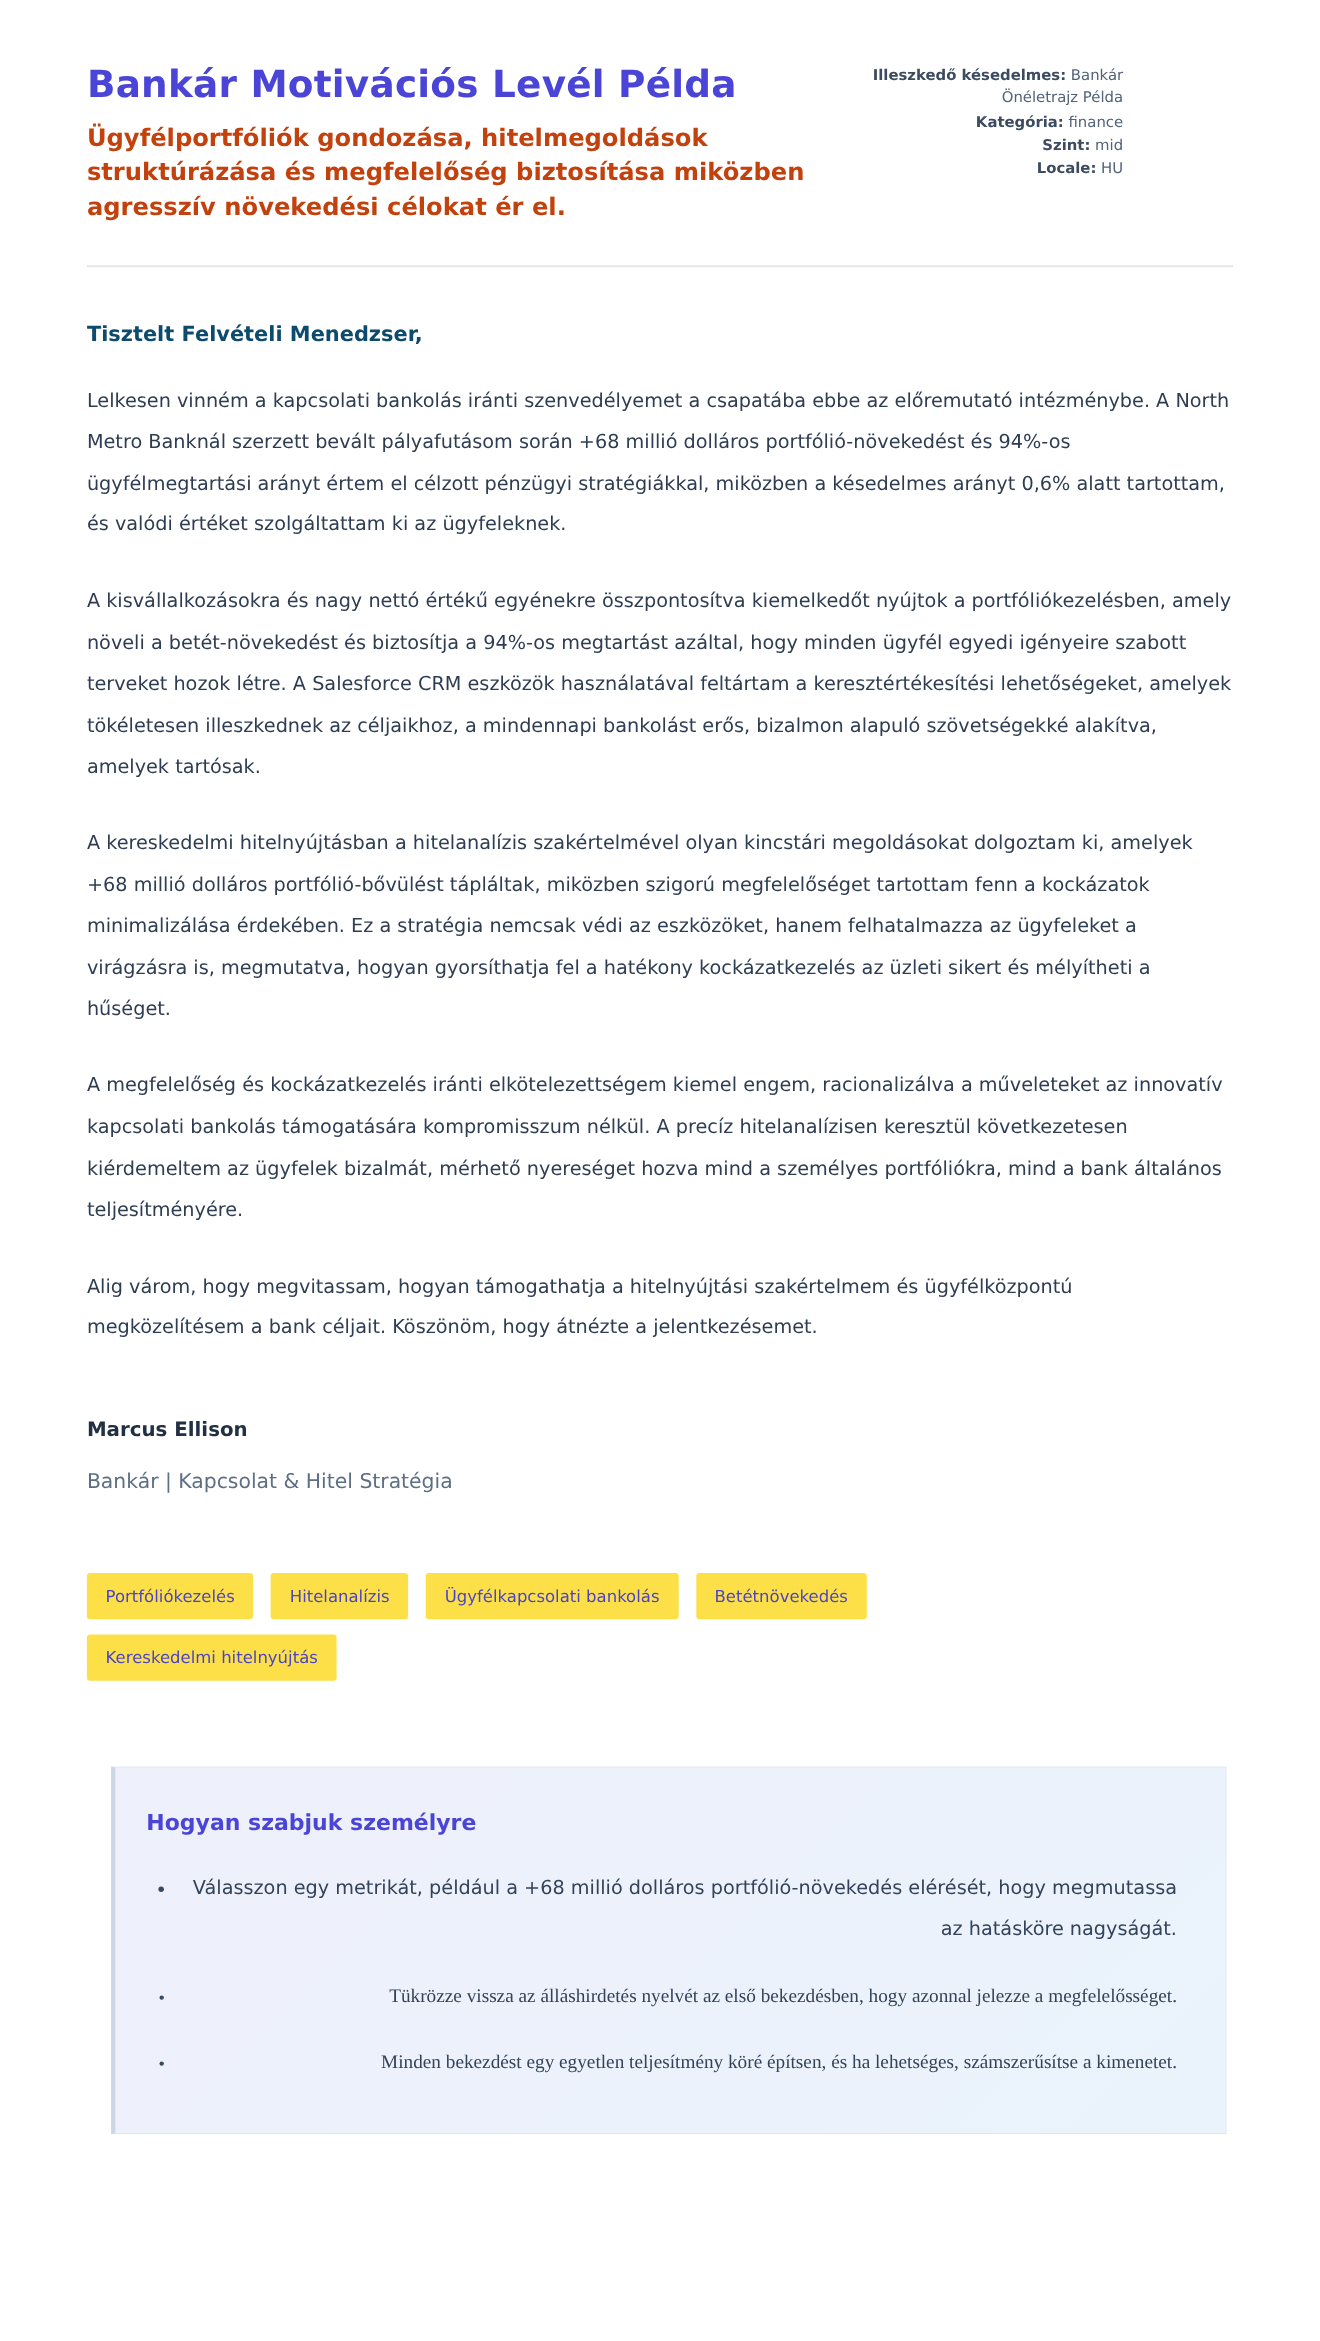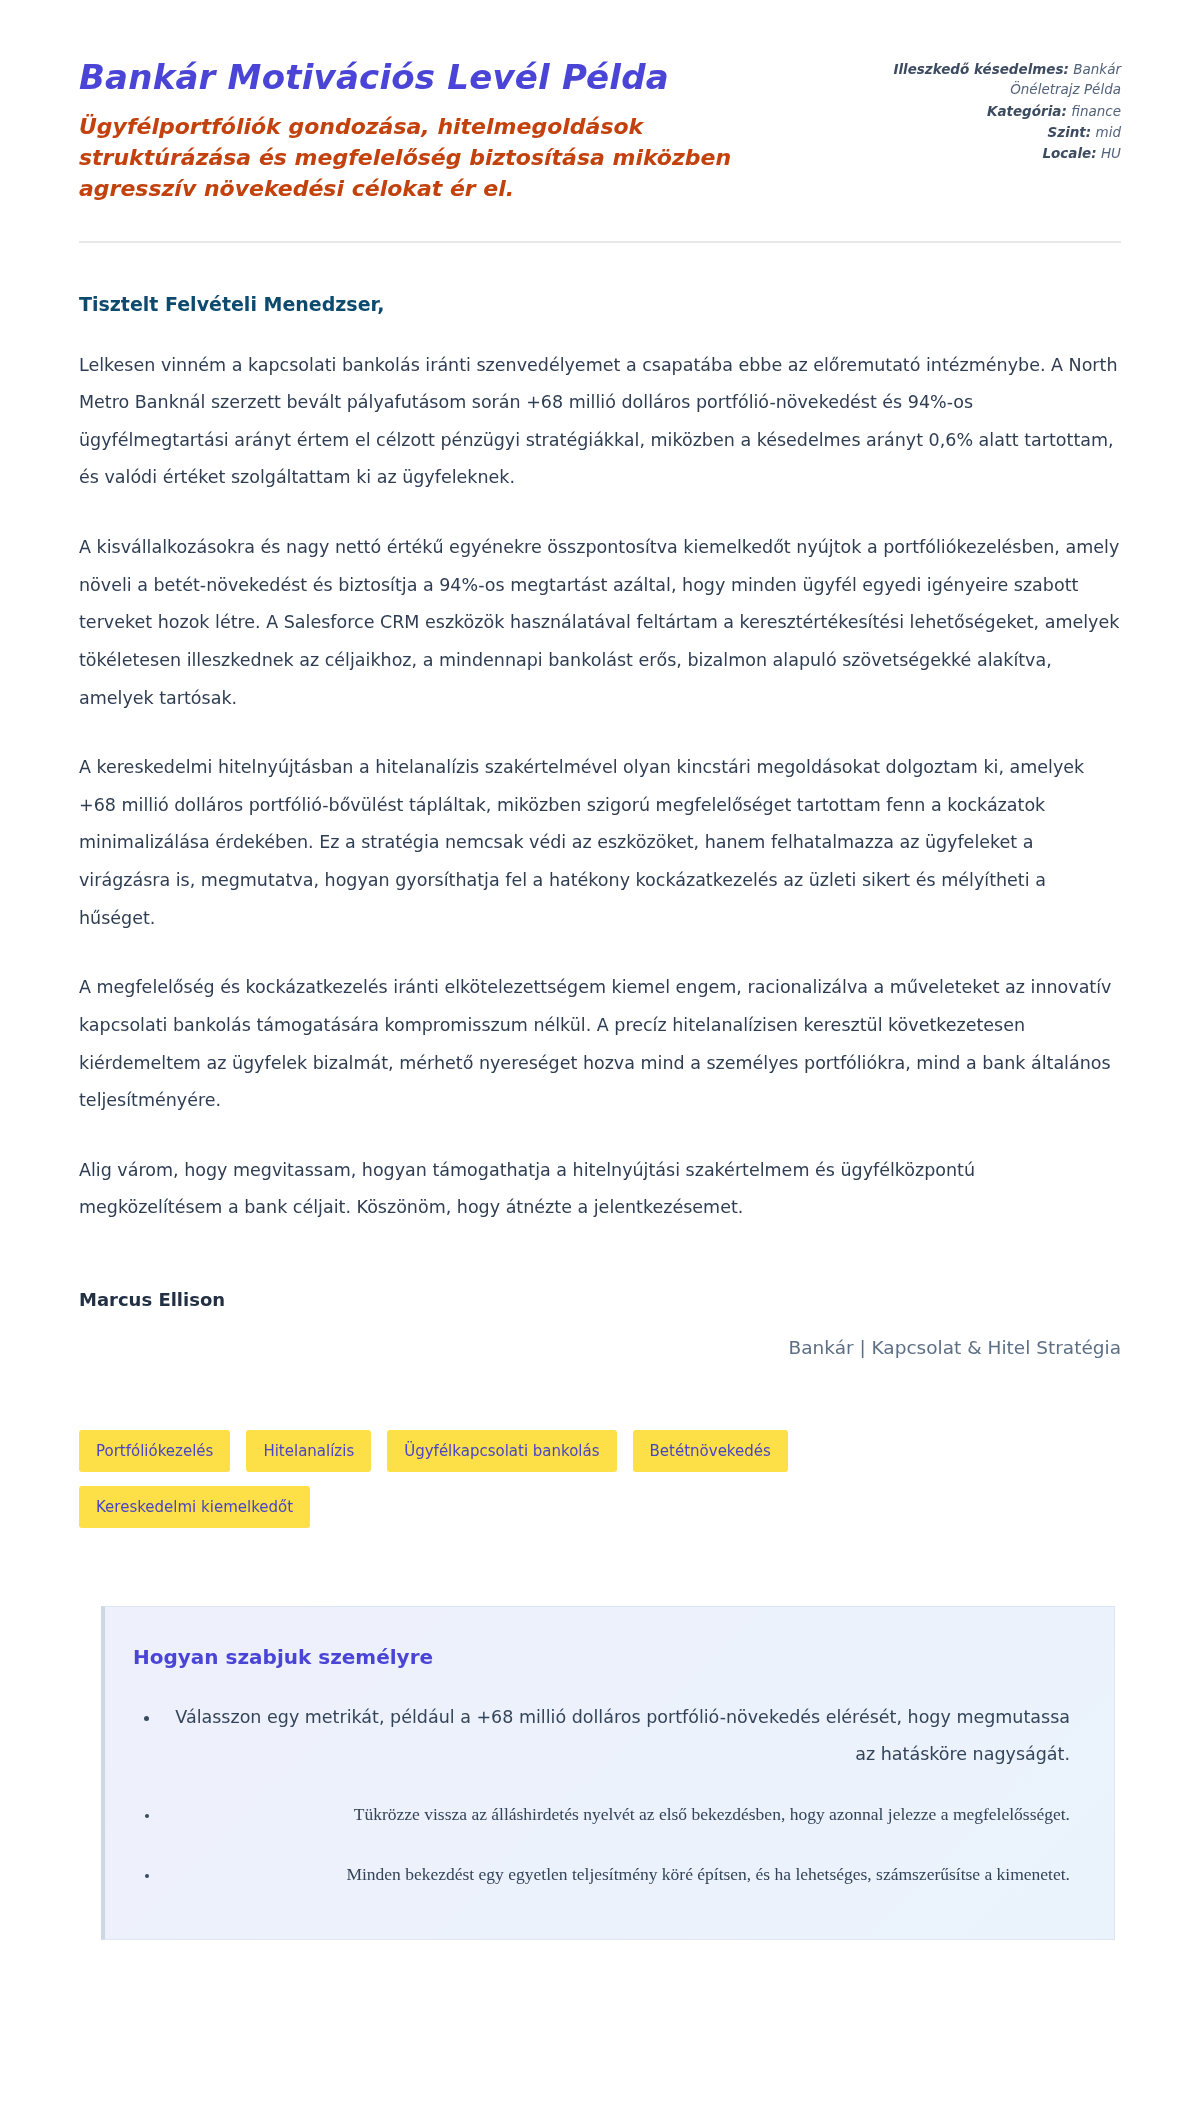--- a/index.html
+++ b/index.html
@@ -9,21 +9,21 @@
     color: #2e3d52;
     width: 1200px;
   }
   .page {
     width: 1042px;
     margin: 0 auto;
     padding: 57px 0 70px 0;
   }
 
   
-  .header { display: flex; justify-content: space-between; align-items: flex-start; font-style: italic; }
+  .header { display: flex; justify-content: flex-start; align-items: flex-start; }
   .header-left { max-width: 720px; }
   .doc-title {
     font-size: 34px;
     font-weight: 700;
     color: #4a45d6;
     letter-spacing: 0.2px;
     line-height: 1.2;
   }
   .doc-subtitle {
     margin-top: 13px;
@@ -67,21 +67,20 @@
   .sig-name {
     margin-top: 62px;
     font-size: 18px;
     font-weight: 700;
     color: #223044;
   }
   .sig-role {
     margin-top: 27px;
     font-size: 18.5px;
     color: #5d6f85;
-    text-align: right;
   }
 
   
   .tags {
     margin-top: 72px;
     display: flex;
     flex-wrap: wrap;
     gap: 14px 16px;
     max-width: 900px;
   }
@@ -153,21 +152,21 @@
     <p>Alig várom, hogy megvitassam, hogyan támogathatja a hitelnyújtási szakértelmem és ügyfélközpontú megközelítésem a bank céljait. Köszönöm, hogy átnézte a jelentkezésemet.</p>
     <div class="sig-name">Marcus Ellison</div>
     <div class="sig-role">Bankár | Kapcsolat &amp; Hitel Stratégia</div>
   </div>
 
   <div class="tags">
     <span class="tag">Portfóliókezelés</span>
     <span class="tag">Hitelanalízis</span>
     <span class="tag">Ügyfélkapcsolati bankolás</span>
     <span class="tag">Betétnövekedés</span>
-    <span class="tag">Kereskedelmi kiemelkedőt</span>
+    <span class="tag">Kereskedelmi hitelnyújtás</span>
   </div>
 
   <div class="callout">
     <div class="callout-title">Hogyan szabjuk személyre</div>
     <ul>
       <li>Válasszon egy metrikát, például a +68 millió dolláros portfólió-növekedés elérését, hogy megmutassa az hatásköre nagyságát.</li>
       <li>Tükrözze vissza az álláshirdetés nyelvét az első bekezdésben, hogy azonnal jelezze a megfelelősséget.</li>
       <li>Minden bekezdést egy egyetlen teljesítmény köré építsen, és ha lehetséges, számszerűsítse a kimenetet.</li>
     </ul>
   </div>

